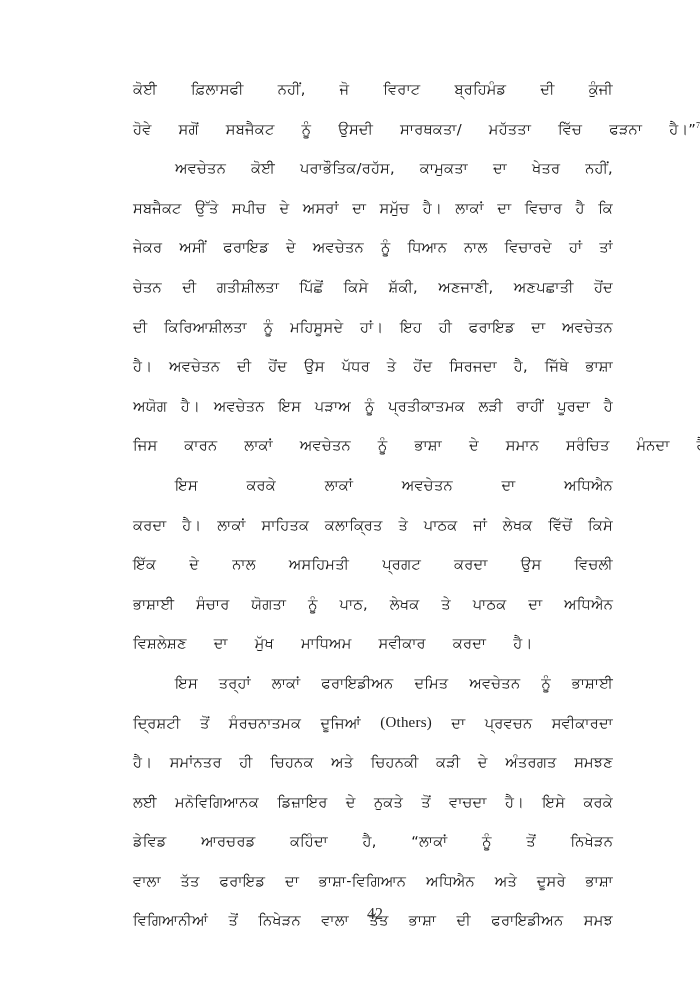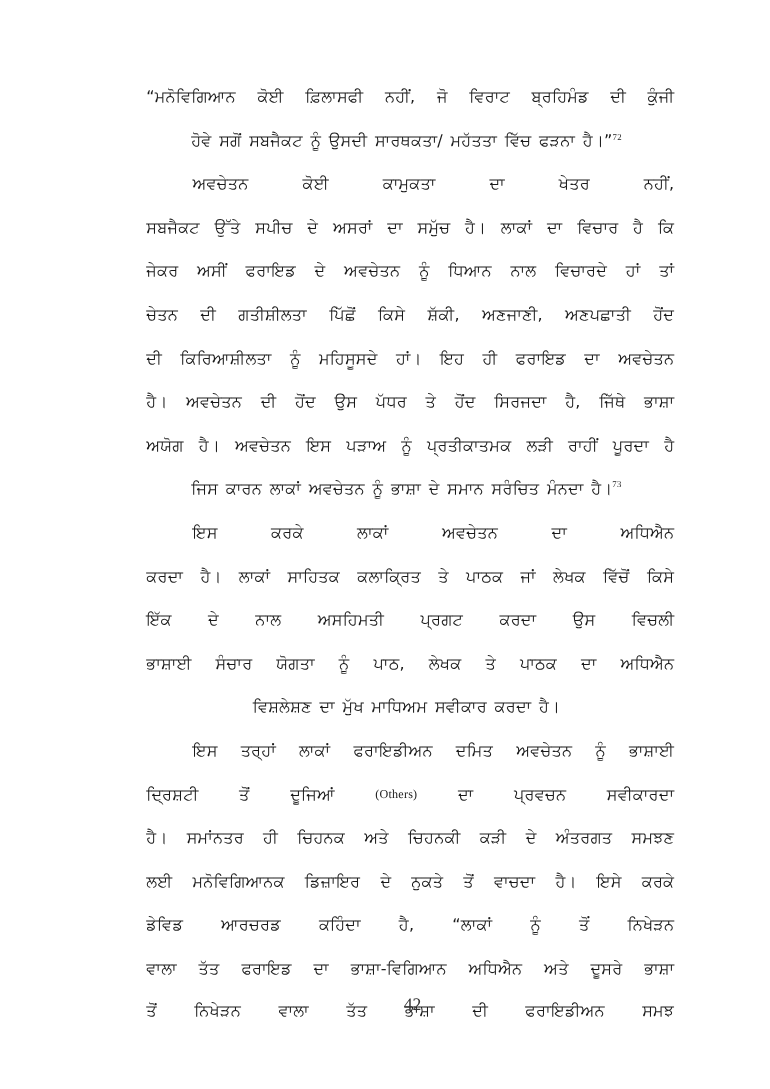--- a/index.html
+++ b/index.html
@@ -34,57 +34,57 @@
     font-size: 14.6px;
     white-space: nowrap;
     display: flex;
     justify-content: space-between;
     letter-spacing: 0.2px;
   }
   .line.indent {
     padding-left: 42px;
   }
   .line.last {
-    justify-content: center;
+    justify-content: flex-start;
+    gap: 20px;
   }
   .line span.w {
     display: inline-block;
   }
   .line.last span.w {
     margin-right: 7px;
   }
   sup.fn {
     font-family: Liberation Serif, serif;
     font-size: 8px;
     vertical-align: 6px;
     line-height: 0;
   }
   .latin {
     font-family: "Liberation Serif", serif;
-    font-size: 11px;
+    font-size: 15px;
     text-align: center;
   }
   .page-number {
     position: absolute;
     left: 0;
     width: 750px;
     top: 905px;
     text-align: center;
     font-family: "Liberation Serif", serif;
     font-size: 16px;
     color: #333;
   }
 </style>
 </head>
 <body>
 
 <div class="page">
   <div class="text-block" id="text-block">
       <div class="line">
-        <span class="w">“ਮਨੋਵਿਗਿਆਨ</span>
         <span class="w">ਕੋਈ</span>
         <span class="w">ਫ਼ਿਲਾਸਫੀ</span>
         <span class="w">ਨਹੀਂ,</span>
         <span class="w">ਜੋ</span>
         <span class="w">ਵਿਰਾਟ</span>
         <span class="w">ਬ੍ਰਹਿਮੰਡ</span>
         <span class="w">ਦੀ</span>
         <span class="w">ਕੁੰਜੀ</span>
       </div>
       <div class="line last">
@@ -95,20 +95,21 @@
         <span class="w">ਉਸਦੀ</span>
         <span class="w">ਸਾਰਥਕਤਾ/</span>
         <span class="w">ਮਹੱਤਤਾ</span>
         <span class="w">ਵਿੱਚ</span>
         <span class="w">ਫੜਨਾ</span>
         <span class="w">ਹੈ।”<sup class="fn">72</sup></span>
       </div>
       <div class="line indent">
         <span class="w">ਅਵਚੇਤਨ</span>
         <span class="w">ਕੋਈ</span>
+        <span class="w">ਪਰਾਭੌਤਿਕ/ਰਹੱਸ,</span>
         <span class="w">ਕਾਮੁਕਤਾ</span>
         <span class="w">ਦਾ</span>
         <span class="w">ਖੇਤਰ</span>
         <span class="w">ਨਹੀਂ,</span>
       </div>
       <div class="line">
         <span class="w">ਸਬਜੈਕਟ</span>
         <span class="w">ਉੱਤੇ</span>
         <span class="w">ਸਪੀਚ</span>
         <span class="w">ਦੇ</span>
@@ -256,20 +257,21 @@
         <span class="w">ਲਾਕਾਂ</span>
         <span class="w">ਫਰਾਇਡੀਅਨ</span>
         <span class="w">ਦਮਿਤ</span>
         <span class="w">ਅਵਚੇਤਨ</span>
         <span class="w">ਨੂੰ</span>
         <span class="w">ਭਾਸ਼ਾਈ</span>
       </div>
       <div class="line">
         <span class="w">ਦ੍ਰਿਸ਼ਟੀ</span>
         <span class="w">ਤੋਂ</span>
+        <span class="w">ਸੰਰਚਨਾਤਮਕ</span>
         <span class="w">ਦੂਜਿਆਂ</span>
         <span class="w latin">(Others)</span>
         <span class="w">ਦਾ</span>
         <span class="w">ਪ੍ਰਵਚਨ</span>
         <span class="w">ਸਵੀਕਾਰਦਾ</span>
       </div>
       <div class="line">
         <span class="w">ਹੈ।</span>
         <span class="w">ਸਮਾਂਨਤਰ</span>
         <span class="w">ਹੀ</span>
@@ -308,20 +310,21 @@
         <span class="w">ਤੱਤ</span>
         <span class="w">ਫਰਾਇਡ</span>
         <span class="w">ਦਾ</span>
         <span class="w">ਭਾਸ਼ਾ-ਵਿਗਿਆਨ</span>
         <span class="w">ਅਧਿਐਨ</span>
         <span class="w">ਅਤੇ</span>
         <span class="w">ਦੂਸਰੇ</span>
         <span class="w">ਭਾਸ਼ਾ</span>
       </div>
       <div class="line">
+        <span class="w">ਵਿਗਿਆਨੀਆਂ</span>
         <span class="w">ਤੋਂ</span>
         <span class="w">ਨਿਖੇੜਨ</span>
         <span class="w">ਵਾਲਾ</span>
         <span class="w">ਤੱਤ</span>
         <span class="w">ਭਾਸ਼ਾ</span>
         <span class="w">ਦੀ</span>
         <span class="w">ਫਰਾਇਡੀਅਨ</span>
         <span class="w">ਸਮਝ</span>
       </div>
     </div>

